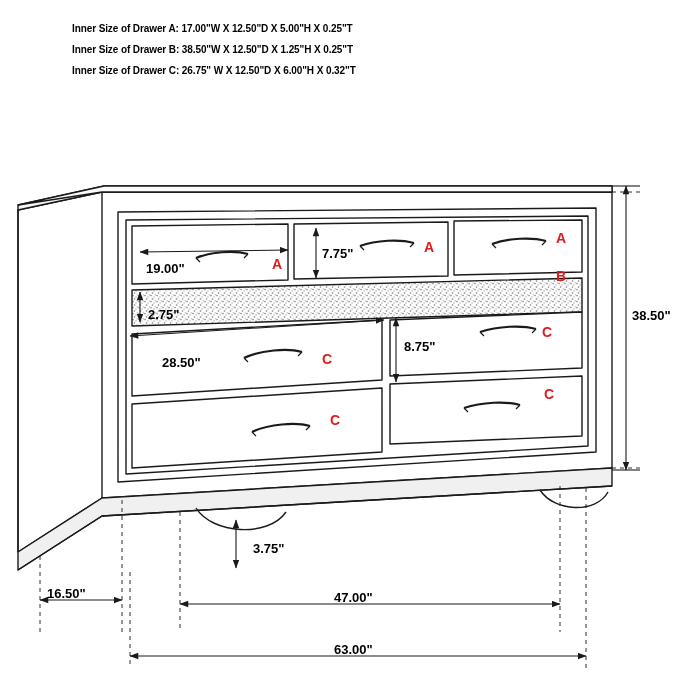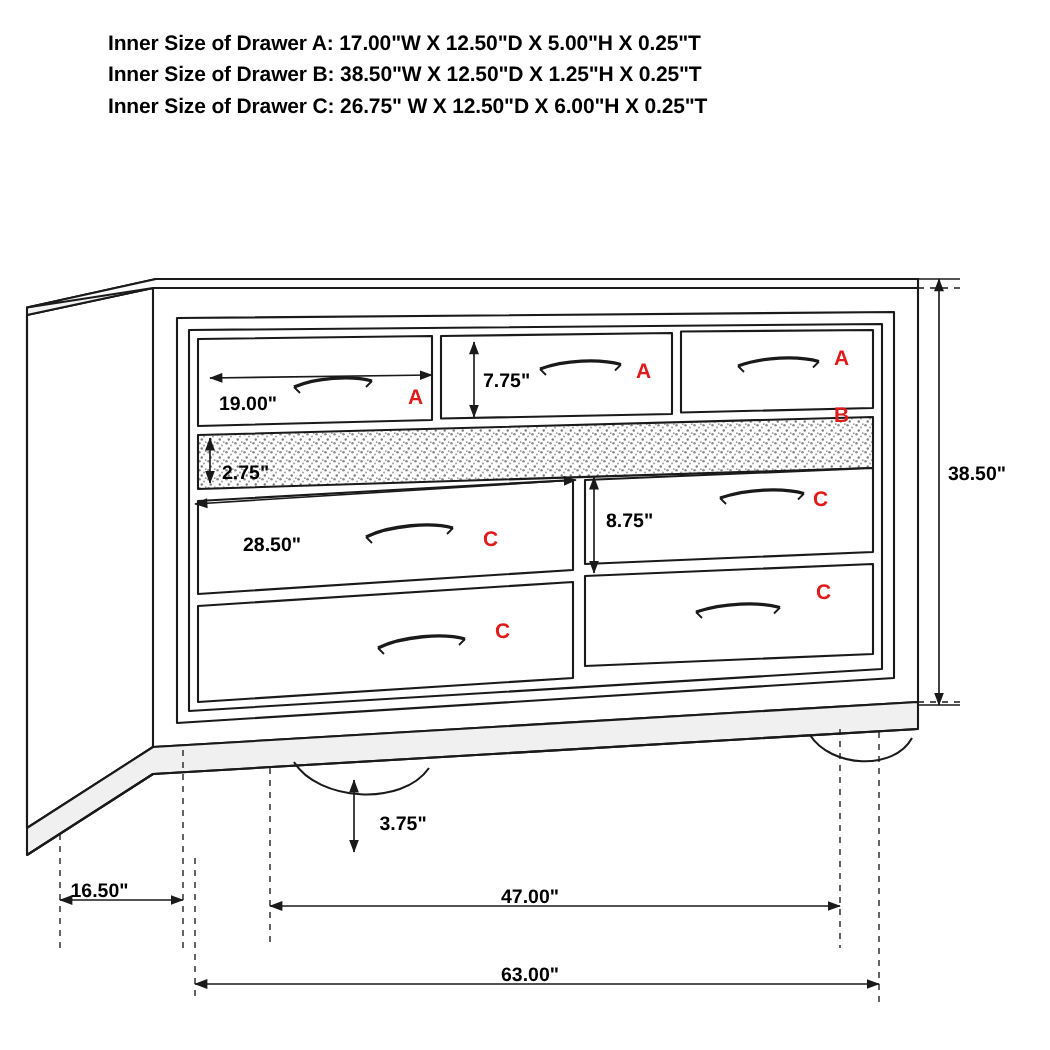--- a/index.html
+++ b/index.html
@@ -19,21 +19,21 @@
     width: 700px;
     height: 700px;
   }
   .spec-block {
     position: absolute;
     left: 72px;
     top: 18px;
     width: 600px;
   }
   .spec-line {
-    font-size: 14px;
+    font-size: 10px;
     font-weight: bold;
     line-height: 21px;
     letter-spacing: -0.1px;
     white-space: nowrap;
   }
   svg.diagram {
     position: absolute;
     left: 0;
     top: 0;
     width: 700px;
@@ -55,21 +55,21 @@
   }
 </style>
 </head>
 <body>
 
 <div id="stage">
 
   <div class="spec-block">
     <div class="spec-line">Inner Size of Drawer A: 17.00"W X 12.50"D X 5.00"H X 0.25"T</div>
     <div class="spec-line">Inner Size of Drawer B: 38.50"W X 12.50"D X 1.25"H X 0.25"T</div>
-    <div class="spec-line">Inner Size of Drawer C: 26.75" W X 12.50"D X 6.00"H X 0.25"T</div>
+    <div class="spec-line">Inner Size of Drawer C: 26.75" W X 12.50"D X 6.00"H X 0.32"T</div>
   </div>
 
   <svg class="diagram" viewBox="0 0 700 700">
     <defs>
       <pattern id="glitterPat" width="6" height="6" patternUnits="userSpaceOnUse">
         <rect width="6" height="6" fill="#ffffff"></rect>
         <circle cx="1" cy="1.5" r="0.85" fill="#8c8c8c"></circle>
         <circle cx="4" cy="3" r="0.7" fill="#a6a6a6"></circle>
         <circle cx="2.5" cy="5" r="0.8" fill="#7d7d7d"></circle>
         <circle cx="5.2" cy="0.8" r="0.6" fill="#999999"></circle>

